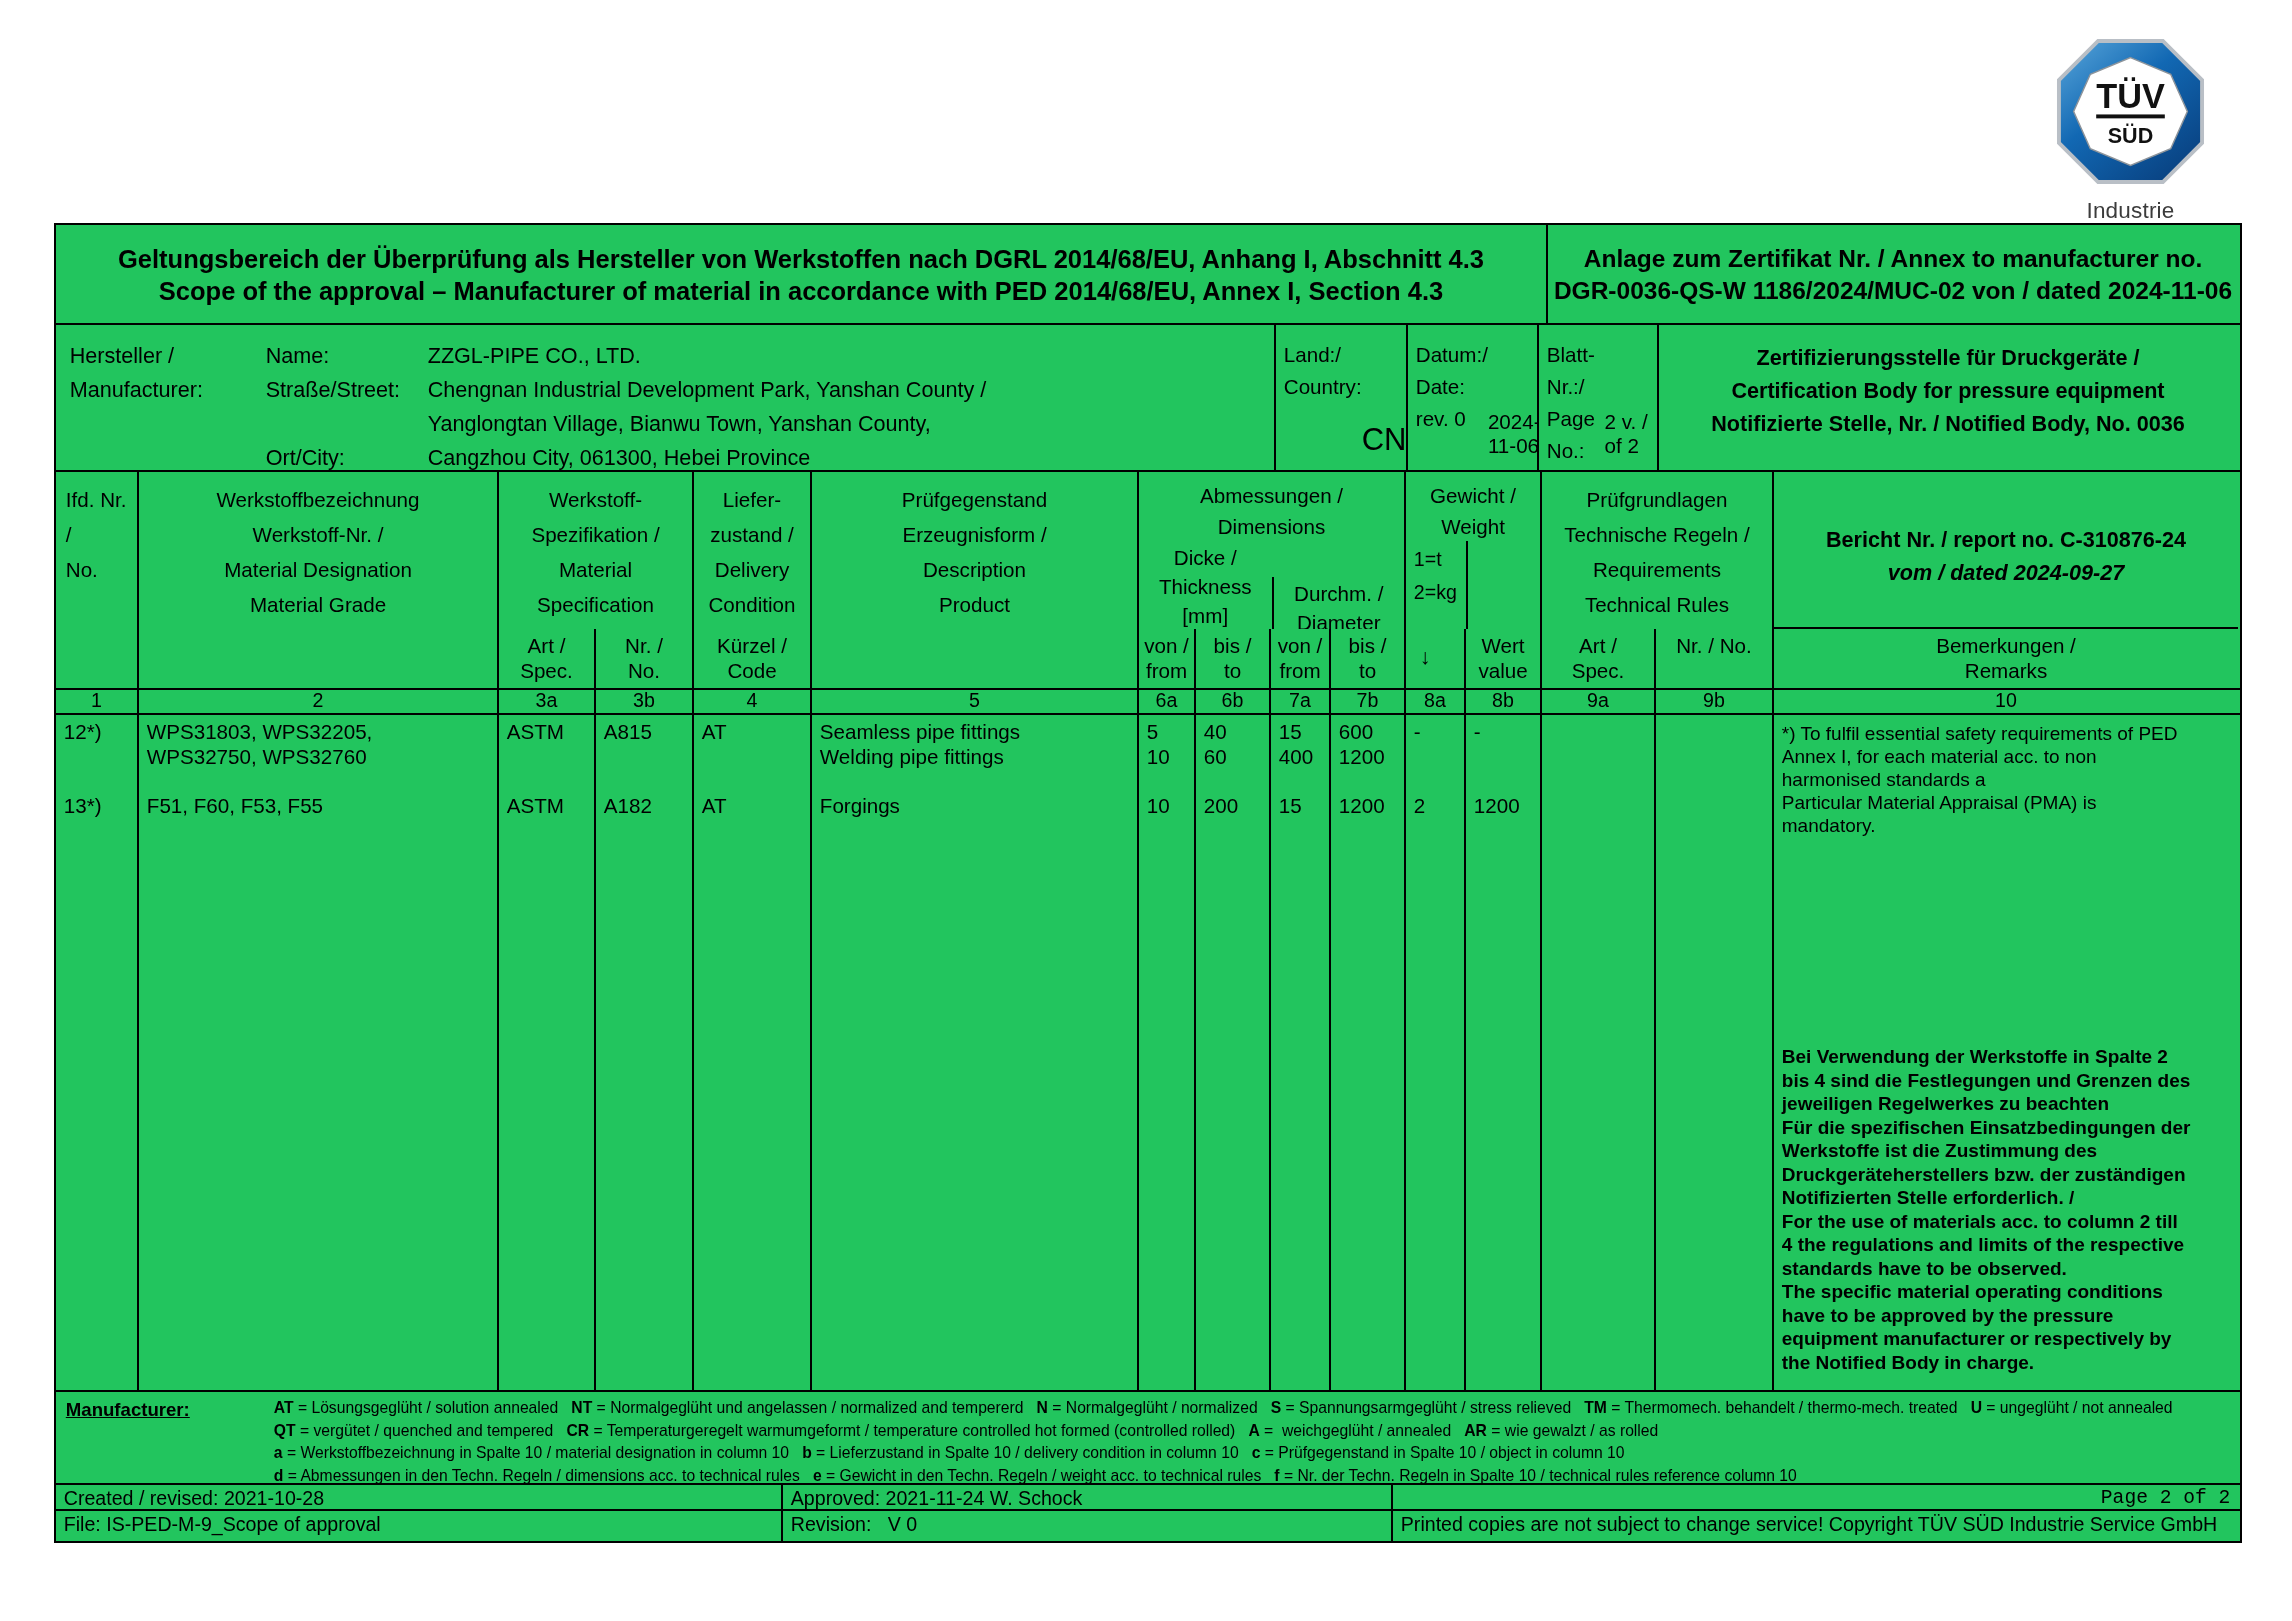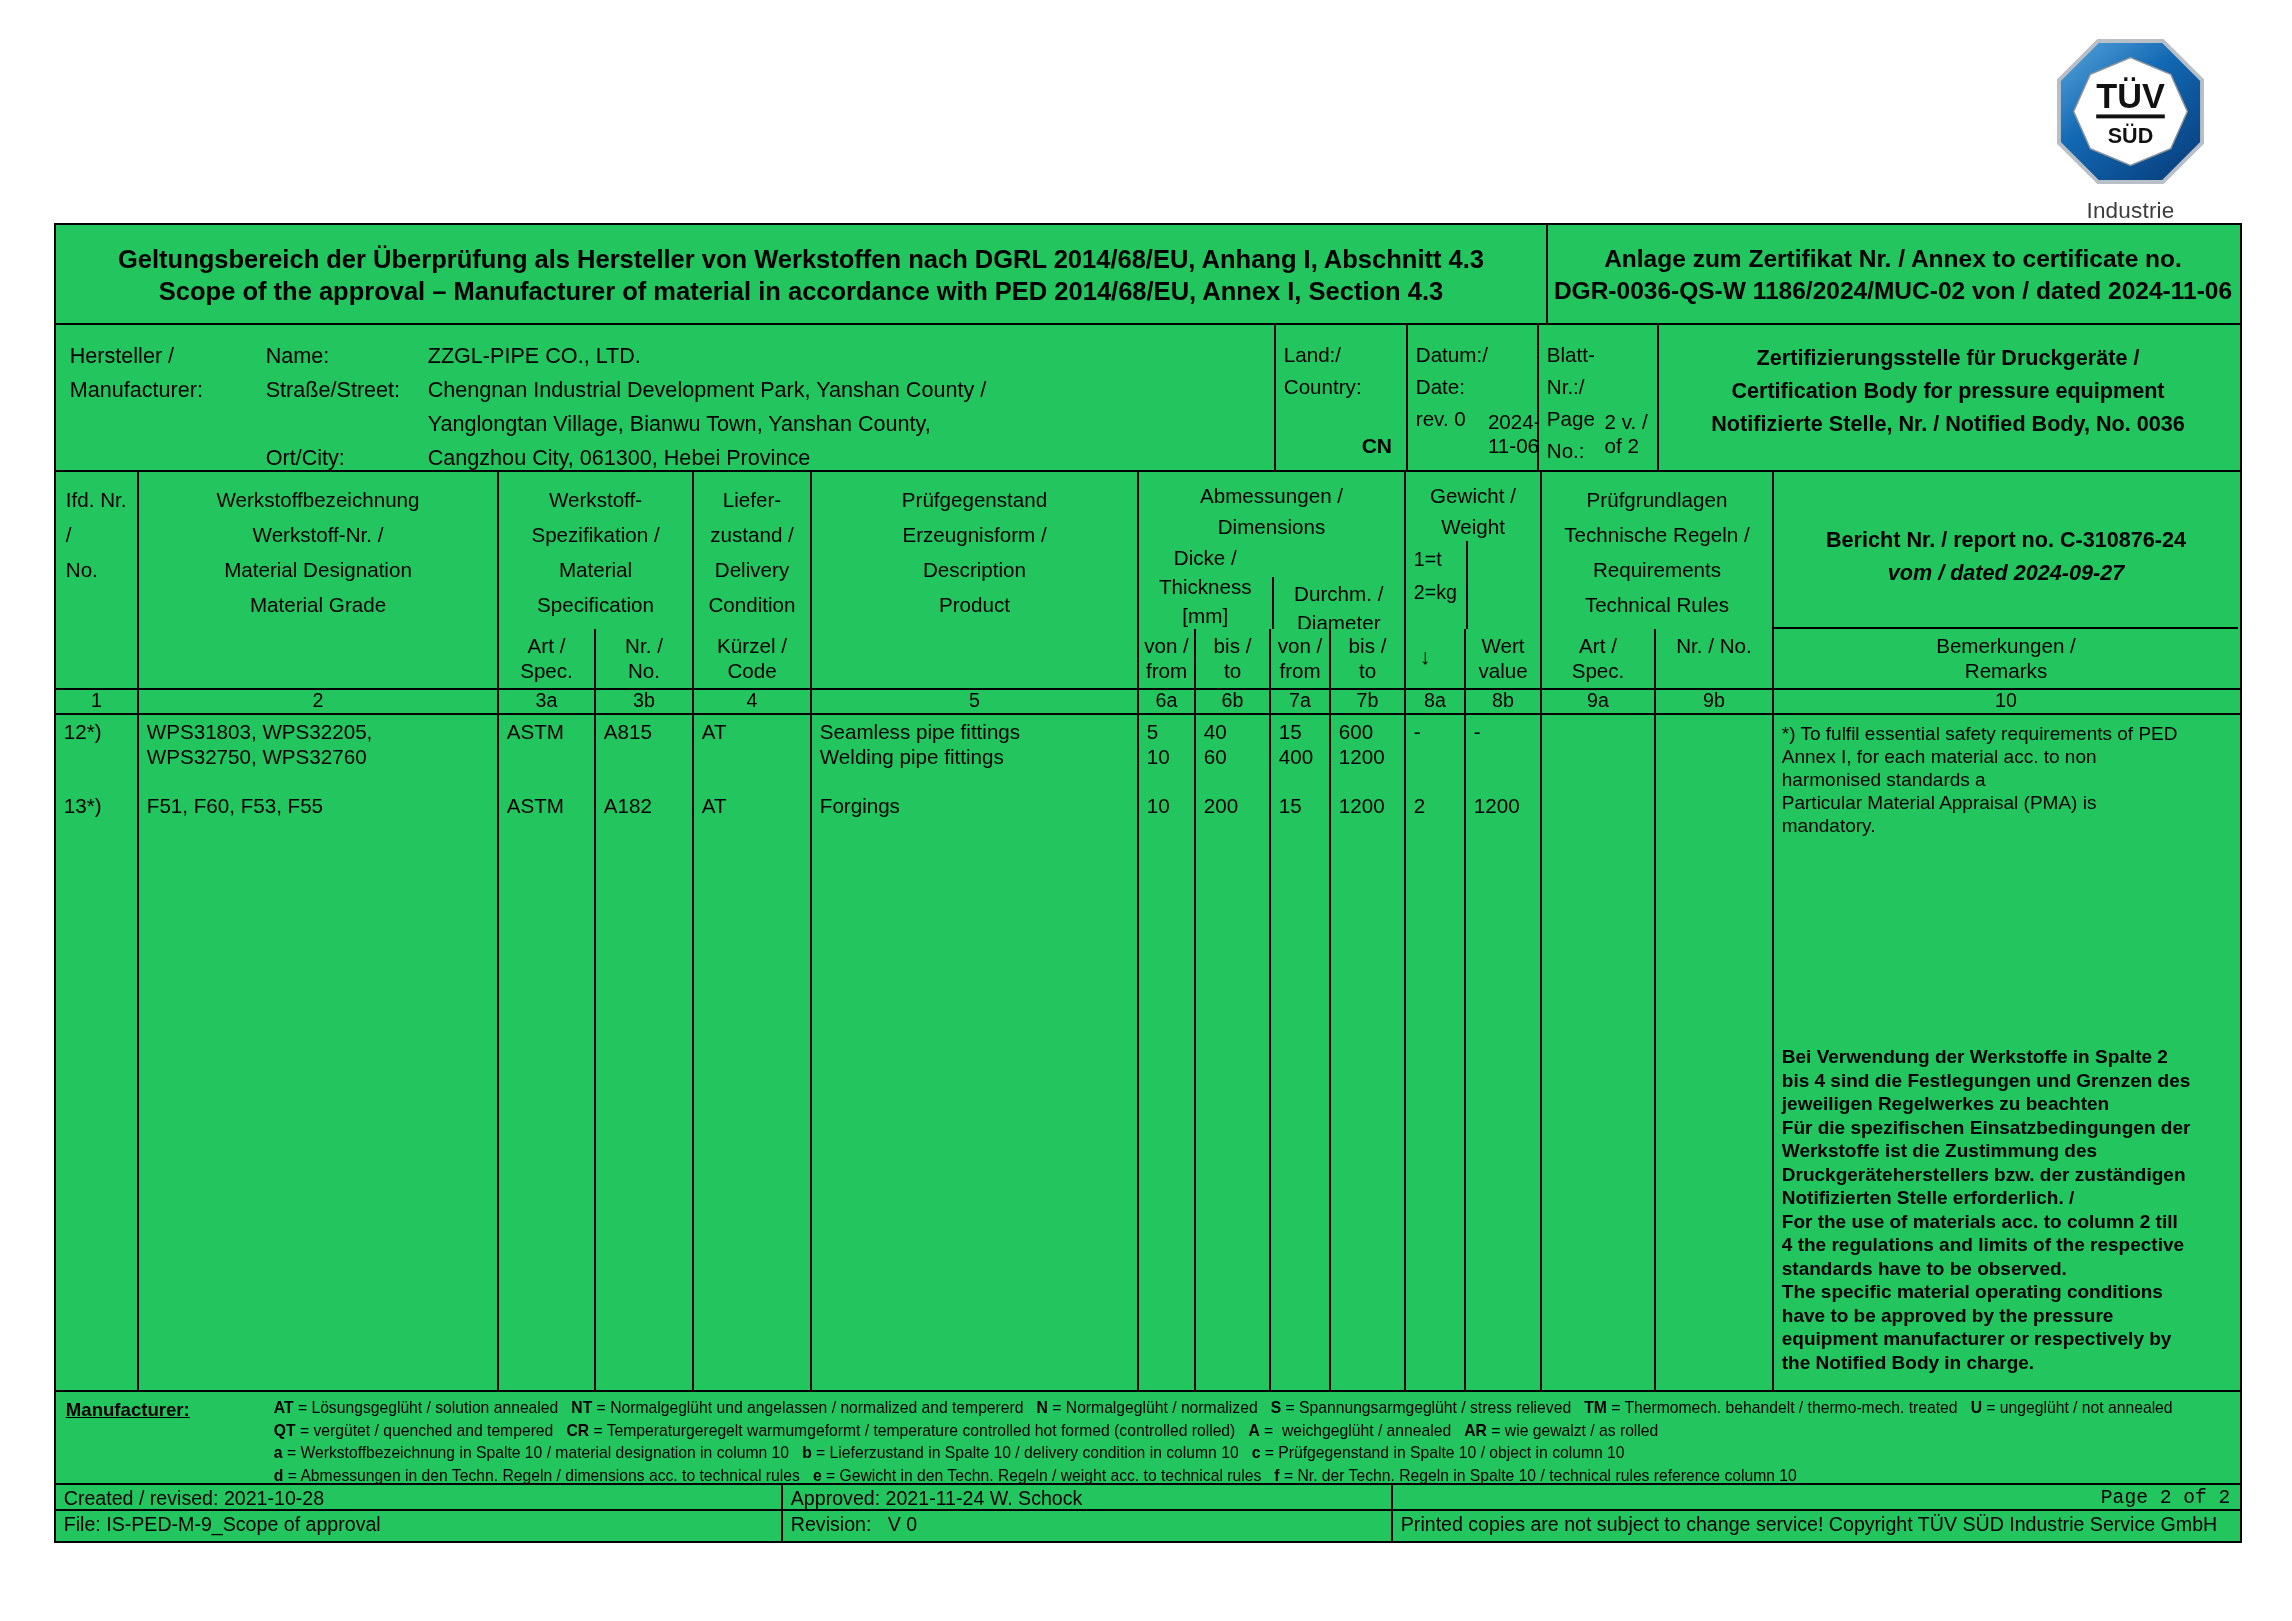--- a/index.html
+++ b/index.html
@@ -24,21 +24,21 @@
   .band-title { grid-template-columns:1492px 690px; height:100px; border-bottom:2px solid #000; }
   .title-cell { padding-top:17.6px; text-align:center; font-size:25.5px; font-weight:bold; line-height:32px; }
   .annex-cell { padding-top:17.6px; text-align:center; font-size:24.5px; font-weight:bold; line-height:32px; }
 
   
   .band-mf { grid-template-columns:1220px 132px 131px 120px 578px; height:147px; border-bottom:2px solid #000; }
   .mf-grid { display:grid; grid-template-columns:196px 162px 1fr; padding:13.7px 0 0 13.7px; font-size:21.6px; line-height:34px; }
   .mini-cell { display:flex; font-size:20.6px; padding:13.7px 0 11.8px 7.8px; }
   .mini-labels { line-height:32px; }
   .mini-value { margin-top:auto; }
-  .mini-value.center { text-align:center; font-weight:bold; font-size:21px; padding-right:7.8px; }
+  .mini-value.center { text-align:center; font-weight:normal; font-size:31px; padding-right:7.8px; }
   .zert-cell { padding-top:15.7px; text-align:center; font-weight:bold; font-size:21.6px; line-height:33px; }
 
   
   .cols15 { grid-template-columns:83px 360px 97px 98px 118px 327px 57px 75px 60px 75px 60px 76px 114px 118px 464px; }
 
   
   .band-head { height:216px; grid-template-rows:157px 59px; font-size:20.6px; }
   .hc { text-align:center; }
   .h4 { padding-top:9.8px; line-height:35px; }   
   .h-c1 { grid-row:1/3; text-align:left; padding:9.8px 0 0 9.8px; line-height:35px; }
@@ -109,21 +109,21 @@
   </div>
 
   <div class="doc">
 
     <div class="band band-title">
       <div class="cell title-cell b2r">
         <div>Geltungsbereich der Überprüfung als Hersteller von Werkstoffen nach DGRL 2014/68/EU, Anhang I, Abschnitt 4.3</div>
         <div>Scope of the approval – Manufacturer of material in accordance with PED 2014/68/EU, Annex I, Section 4.3</div>
       </div>
       <div class="cell annex-cell">
-        <div>Anlage zum Zertifikat Nr. / Annex to certificate no.</div>
+        <div>Anlage zum Zertifikat Nr. / Annex to manufacturer no.</div>
         <div>DGR-0036-QS-W 1186/2024/MUC-02 von / dated 2024-11-06</div>
       </div>
     </div>
 
     <div class="band band-mf">
       <div class="cell b2r">
         <div class="mf-grid">
           <div class="pre">Hersteller /
 Manufacturer:</div>
           <div>

